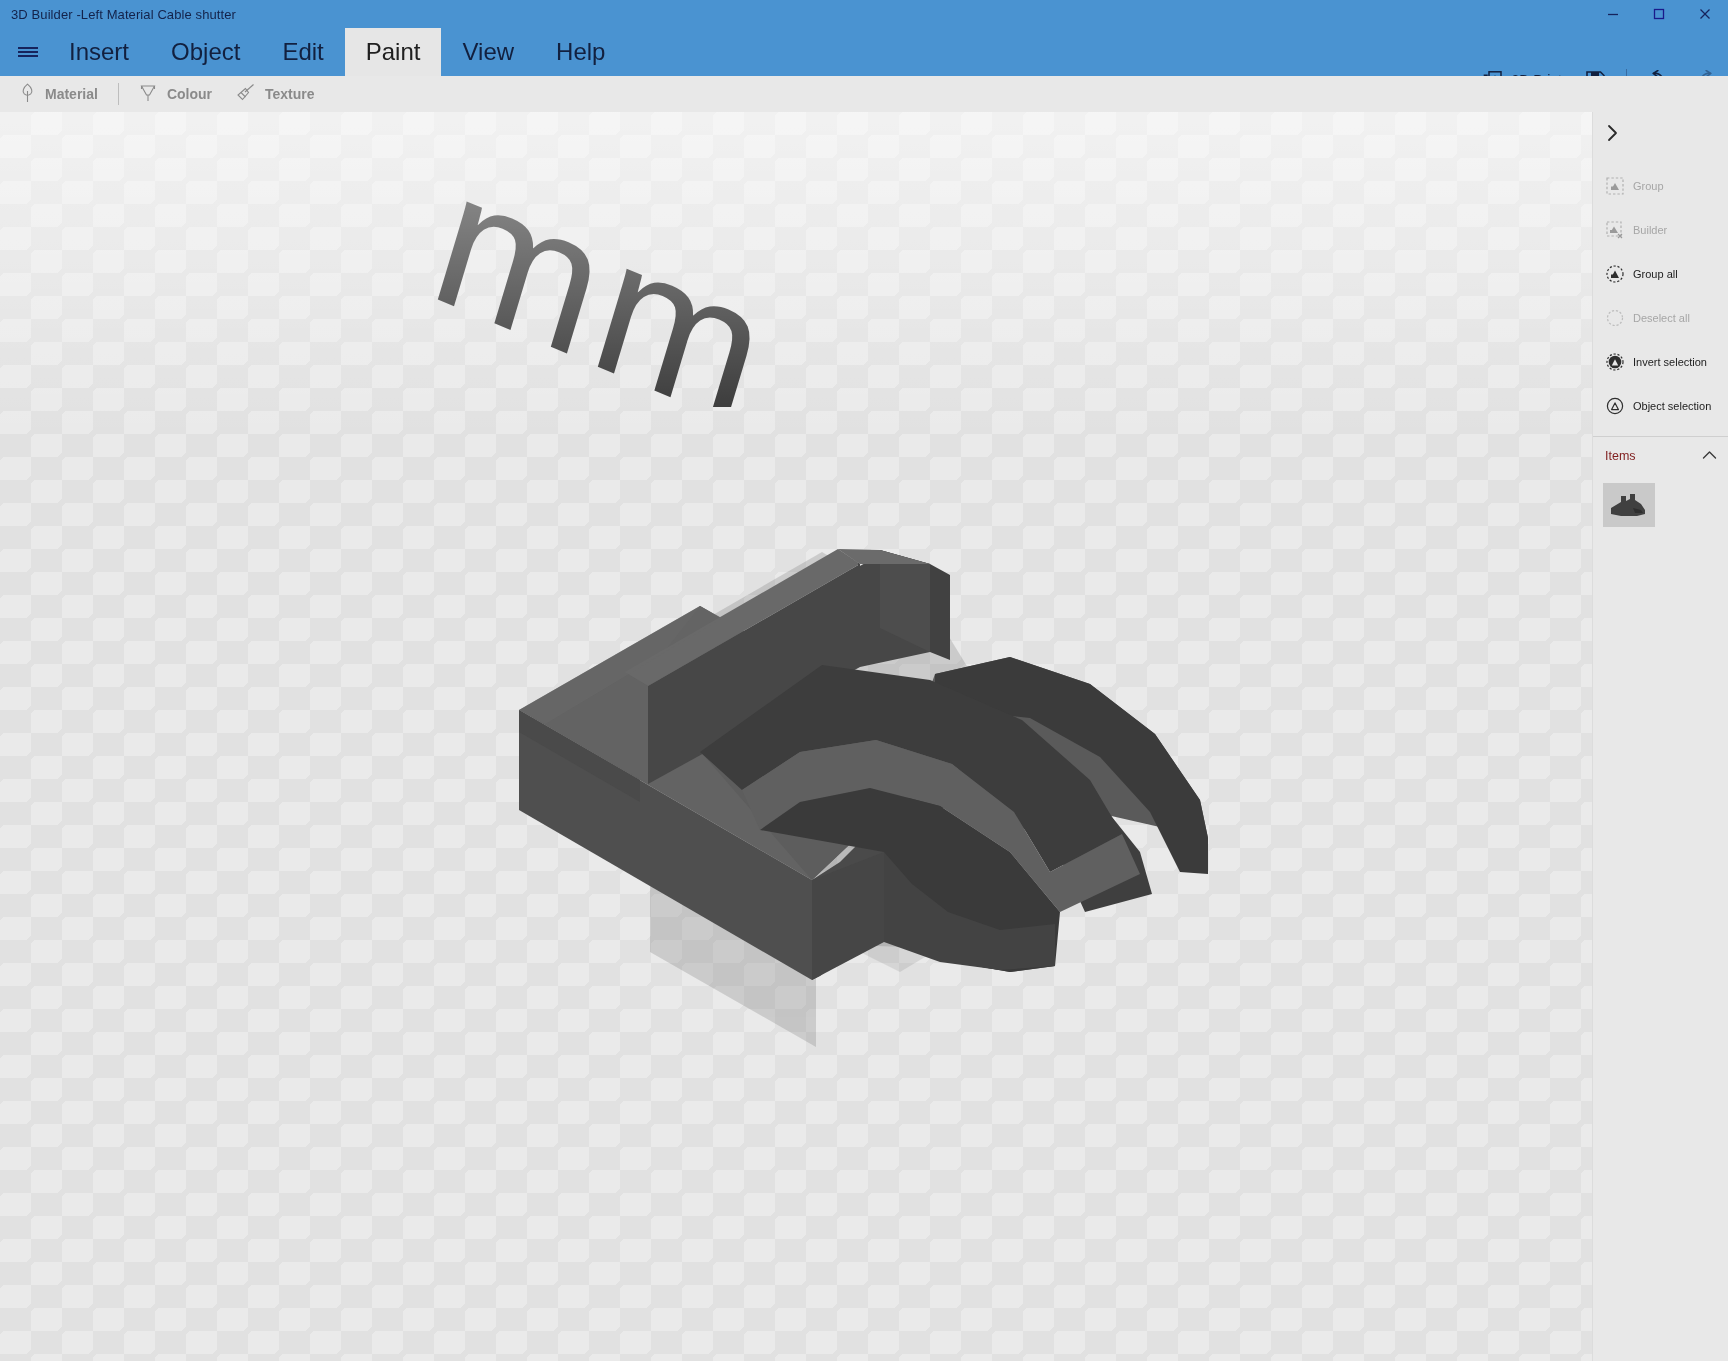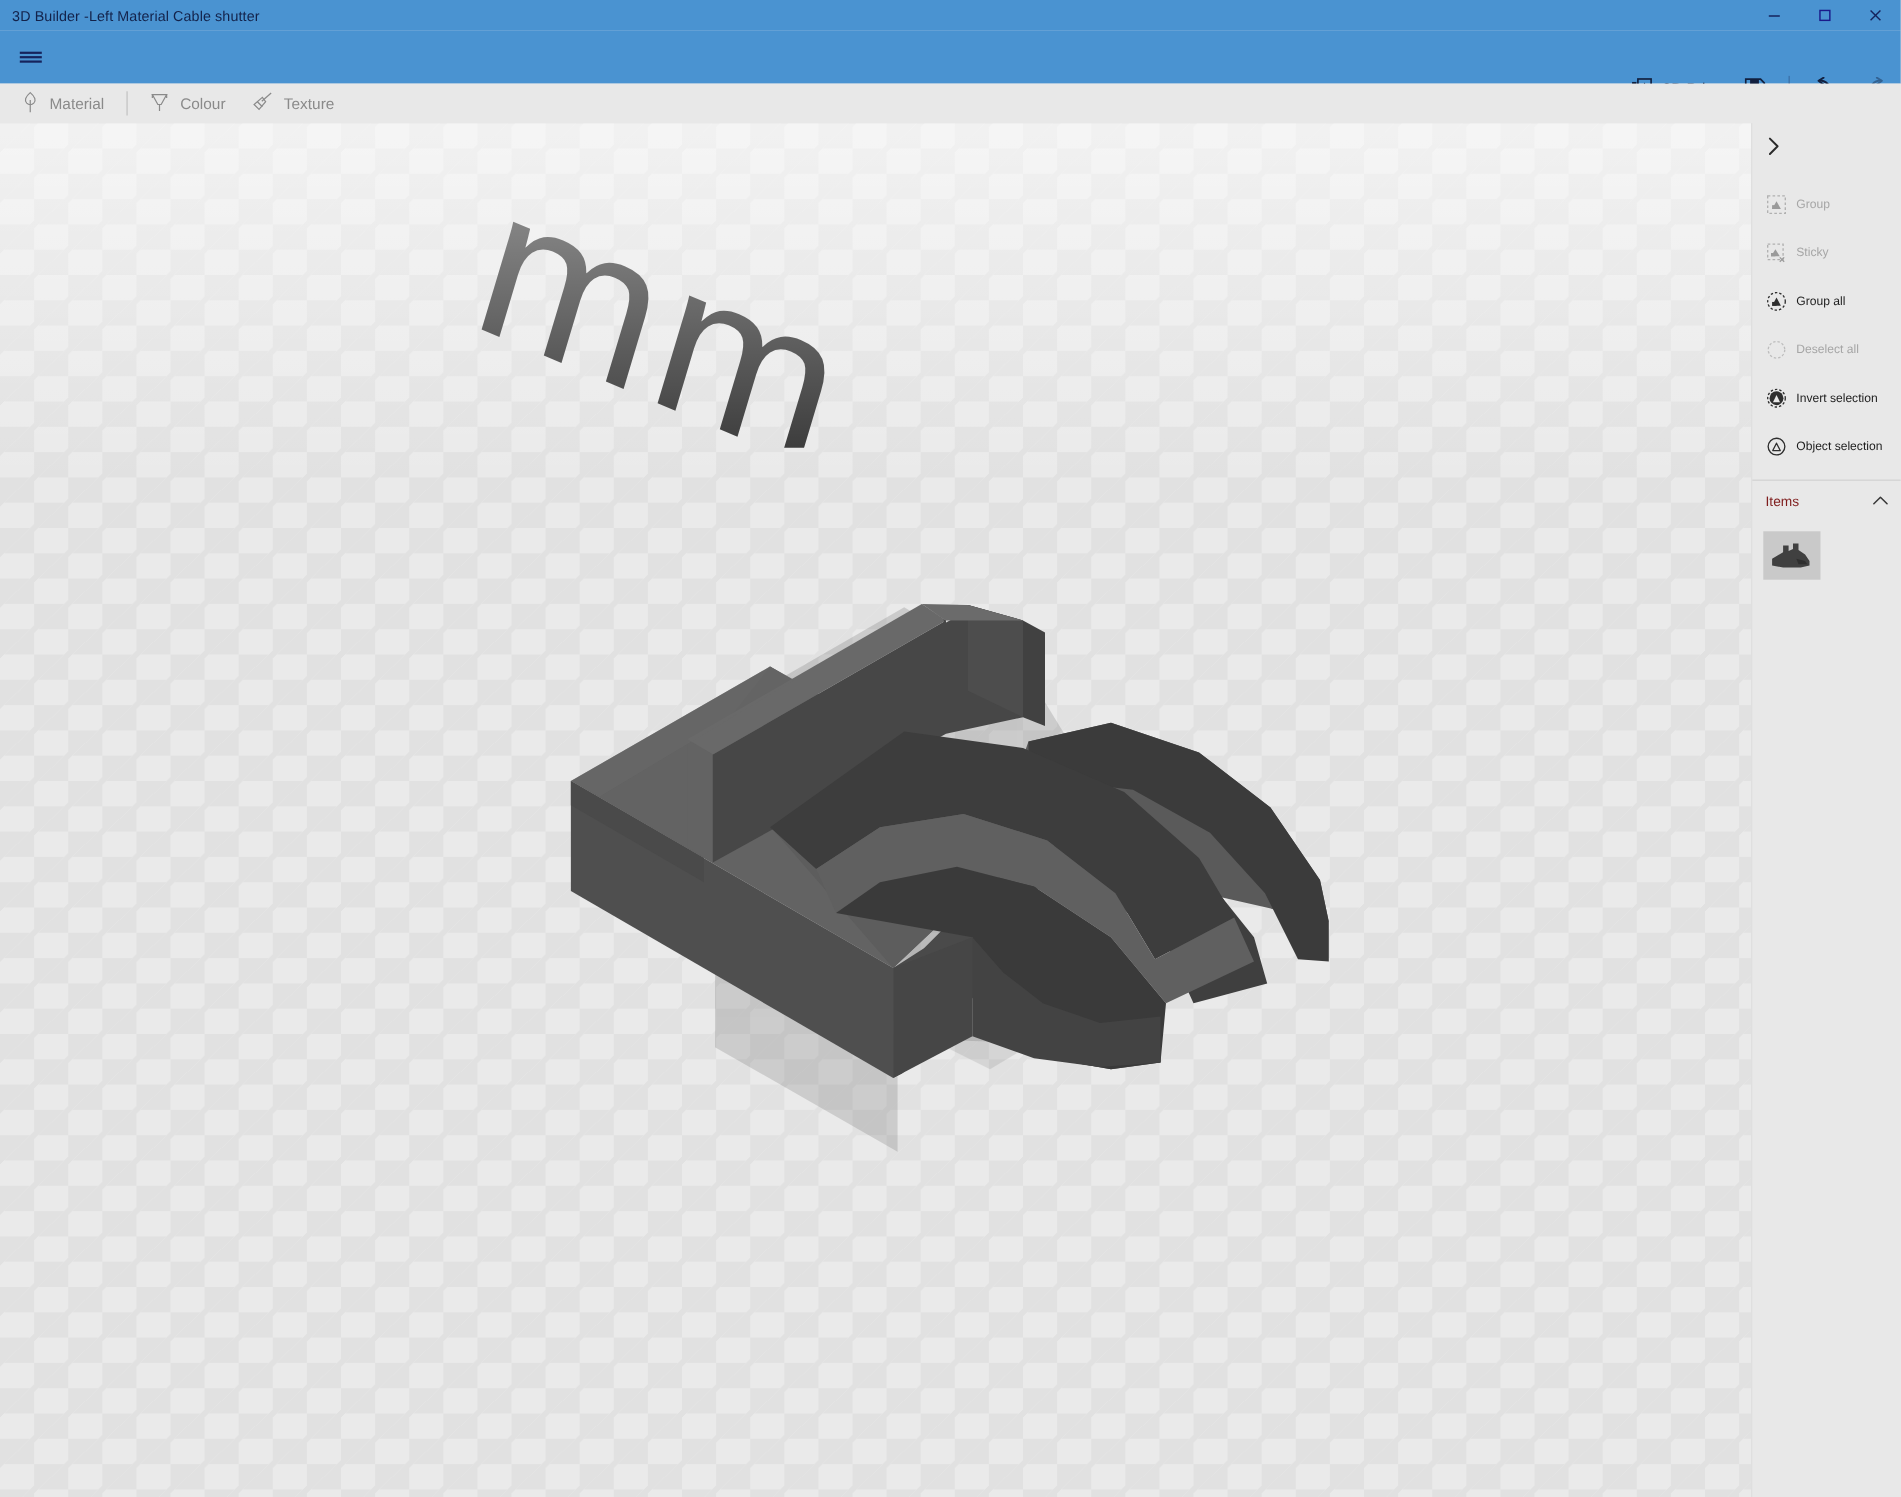--- a/index.html
+++ b/index.html
@@ -71,21 +71,21 @@
   .tt-dim { opacity: .42; }
 
   
   .subbar {
     position: absolute; left: 0; top: 76px; width: 1728px; height: 36px;
     background: #e8e8e8;
   }
   .sub-items { display: flex; align-items: center; height: 36px; padding-left: 8px; }
   .sub-btn {
     display: flex; align-items: center; gap: 10px; padding: 0 12px; height: 36px;
-    color: #8a8a8a; font-size: 14px; white-space: nowrap;
+    color: #8a8a8a; font-size: 14px; white-space: nowrap; font-weight: bold;
   }
   .sub-sep { width: 1px; height: 22px; background: #bdbdbd; margin: 0 8px; }
 
   
   .canvas {
     position: absolute; left: 0; top: 112px; width: 1592px; height: 1249px;
     overflow: hidden;
     background-color: #eaeaea;
     background-image:
       linear-gradient(135deg, #e1e1e1 25%, transparent 25%, transparent 75%, #e1e1e1 75%),
@@ -168,20 +168,28 @@
   </div>
 
   <div class="menubar">
     <div class="hamburger">
       <div>
           <span></span>
           <span></span>
           <span></span>
         </div>
     </div>
+    <div class="menu-items">
+      <div class="menu-item">Insert</div>
+      <div class="menu-item">Object</div>
+      <div class="menu-item">Edit</div>
+      <div class="menu-item active">Paint</div>
+      <div class="menu-item">View</div>
+      <div class="menu-item">Help</div>
+    </div>
 
     <div class="toptools">
       <div class="tt-btn">
         <span class="tt-icon">
           <svg width="19" height="18" viewBox="0 0 19 18">
             <rect x="0.7" y="3.5" width="4" height="11" fill="#12203f"></rect>
             <rect x="6" y="0.8" width="12" height="13.5" fill="none" stroke="#12203f" stroke-width="1.5"></rect>
             <path d="M12 4 L16 11.8 L8 11.8 Z" fill="#12203f"></path>
           </svg>
         </span>
@@ -368,21 +376,21 @@
 
       <div class="panel-row disabled">
         <span class="pi">
           <svg width="18" height="18" viewBox="0 0 18 18">
             <rect x="1" y="1" width="14" height="14" fill="none" stroke="#b0b0b0" stroke-width="1.2" stroke-dasharray="2.4 2"></rect>
             <path d="M4 12 L8 5.5 L12 12 Z" fill="#9b9b9b"></path>
             <rect x="4" y="9" width="4" height="3" fill="#9b9b9b"></rect>
             <path d="M12 13 L16 17 M16 13 L12 17" stroke="#9b9b9b" stroke-width="1.2"></path>
           </svg>
         </span>
-        <span>Sticky</span>
+        <span>Builder</span>
       </div>
 
       <div class="panel-row">
         <span class="pi">
           <svg width="18" height="18" viewBox="0 0 18 18">
             <circle cx="9" cy="9" r="8" fill="none" stroke="#2e2e2e" stroke-width="1.2" stroke-dasharray="2.2 1.8"></circle>
             <path d="M5 13 L9 5.5 L13 13 Z" fill="#2e2e2e"></path>
             <rect x="5" y="9.5" width="4" height="3.5" fill="#2e2e2e"></rect>
           </svg>
         </span>

